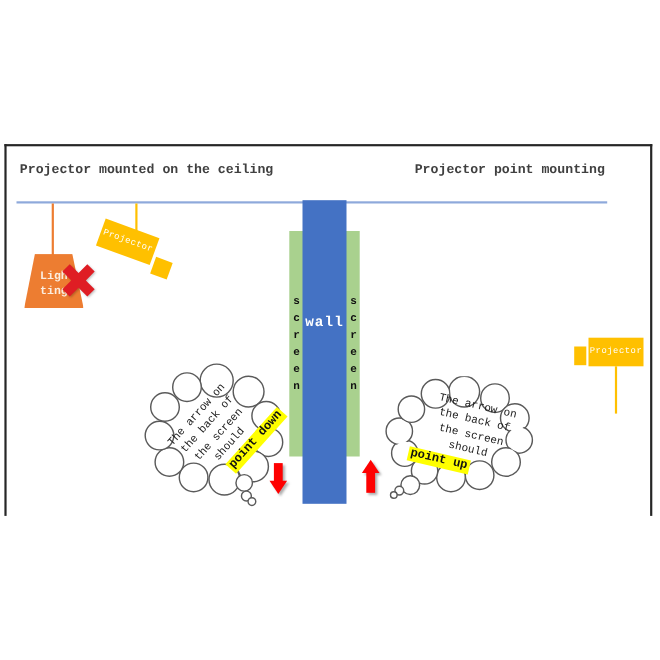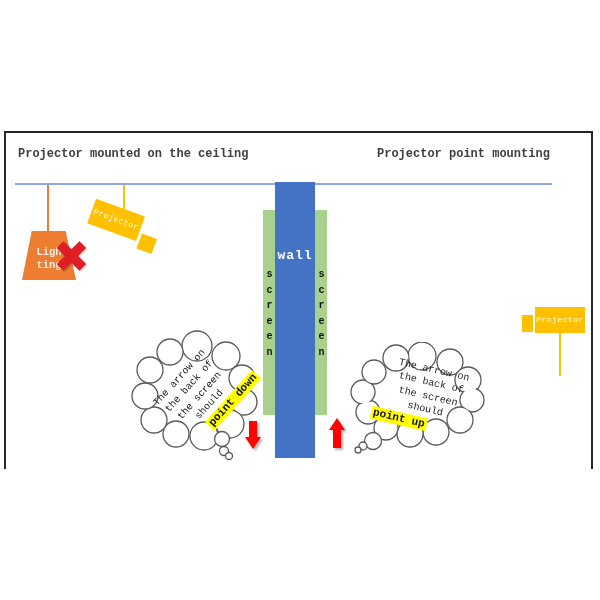--- a/index.html
+++ b/index.html
@@ -44,21 +44,21 @@
     left:0;top:2px;width:52px;height:26px;background:#FFC000;
     color:#fff;font-size:8px;line-height:26px;text-align:center;letter-spacing:0.5px;white-space:nowrap;
   }
   .ceil-proj .proj-lens{left:55px;top:19px;width:16px;height:16px;background:#FFC000;}
 
   
   .screen-panel{top:210px;width:14px;height:205px;background:#A9D18E;z-index:1;}
   .screen-left{left:263px;}
   .screen-right{left:313px;}
   .wall{left:275px;top:182px;width:40px;height:276px;background:#4472C4;z-index:2;}
-  .wall-label{display:block;margin-top:66px;text-align:center;color:#ffffff;
+  .wall-label{display:block;margin-top:103px;text-align:center;color:#ffffff;
     font-size:13px;font-weight:bold;letter-spacing:1px;}
   .screen-label{
     top:269px;z-index:3;writing-mode:vertical-rl;text-orientation:upright;
     font-size:10px;font-weight:bold;letter-spacing:4.5px;line-height:12px;color:#111;
   }
   .screen-label-left{left:263px;}
   .screen-label-right{left:315px;}
 
   
   .cloud-svg{z-index:4;}

